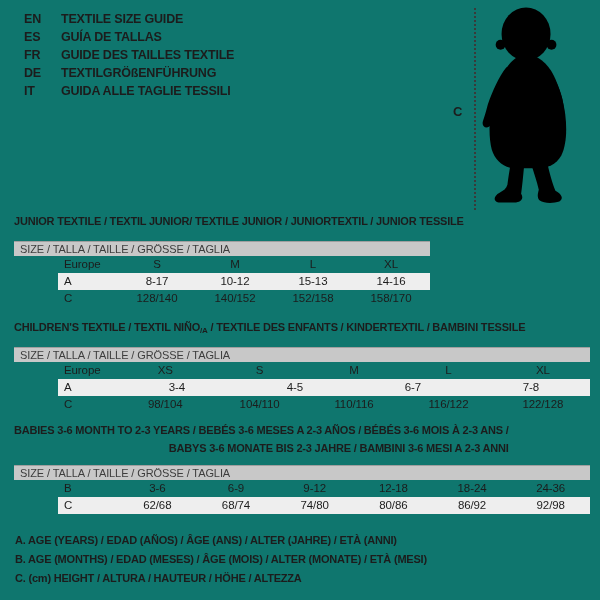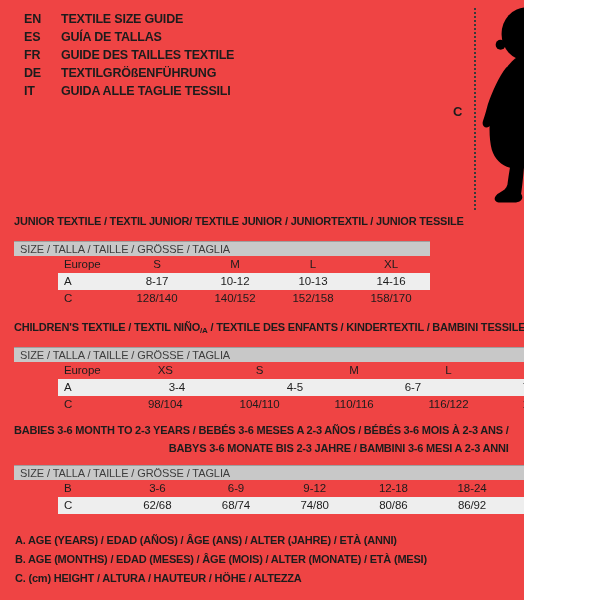--- a/index.html
+++ b/index.html
@@ -1,18 +1,18 @@
 <!DOCTYPE html>
 <html style="--bar: #c8c8c8; --bar-edge: #9f9f9f; --stripe: #eeeeee;"><head>
 <meta charset="utf-8">
 <style>
   html,body{margin:0;padding:0;background:#ffffff;}
   .canvas{
-    position:relative;width:508px;height:600px;background:#ef4444;overflow:hidden;
-    font-family:"Liberation Sans", sans-serif;color:#1c1c1c;padding-left:16px;
+    position:relative;width:600px;height:600px;background:#0f766e;overflow:hidden;
+    font-family:"Liberation Sans", sans-serif;color:#1c1c1c;
   }
   
   .lang-list{position:absolute;left:24px;top:10px;}
   .lang-row{display:flex;height:18px;line-height:18px;font-size:12.5px;font-weight:bold;letter-spacing:-0.2px;}
   .lang-code{width:37px;}
   
   .dotted-line{position:absolute;left:474px;top:8px;height:202px;width:0;border-left:2px dotted #3a3a3a;}
   .c-label{position:absolute;left:453px;top:104px;font-size:13px;font-weight:bold;}
   .baby-svg{position:absolute;left:479px;top:4px;}
   
@@ -83,21 +83,21 @@
       <span class="lbl">Europe</span>
       <span class="cell">S</span>
       <span class="cell">M</span>
       <span class="cell">L</span>
       <span class="cell">XL</span>
     </div>
     <div class="trow striped">
       <span class="lbl">A</span>
       <span class="cell">8-17</span>
       <span class="cell">10-12</span>
-      <span class="cell">10-13</span>
+      <span class="cell">15-13</span>
       <span class="cell">14-16</span>
     </div>
     <div class="trow">
       <span class="lbl">C</span>
       <span class="cell">128/140</span>
       <span class="cell">140/152</span>
       <span class="cell">152/158</span>
       <span class="cell">158/170</span>
     </div>
   </div>

